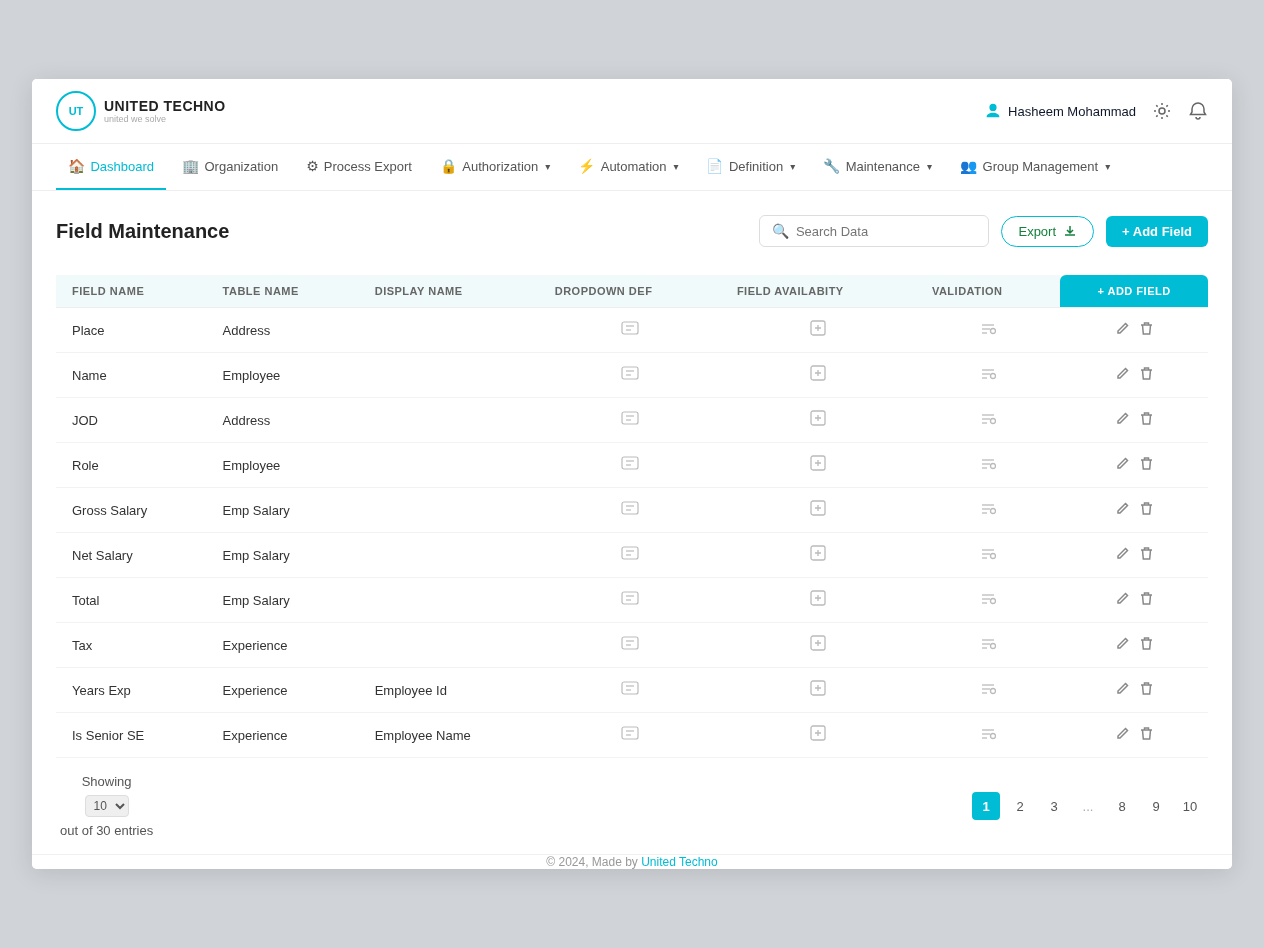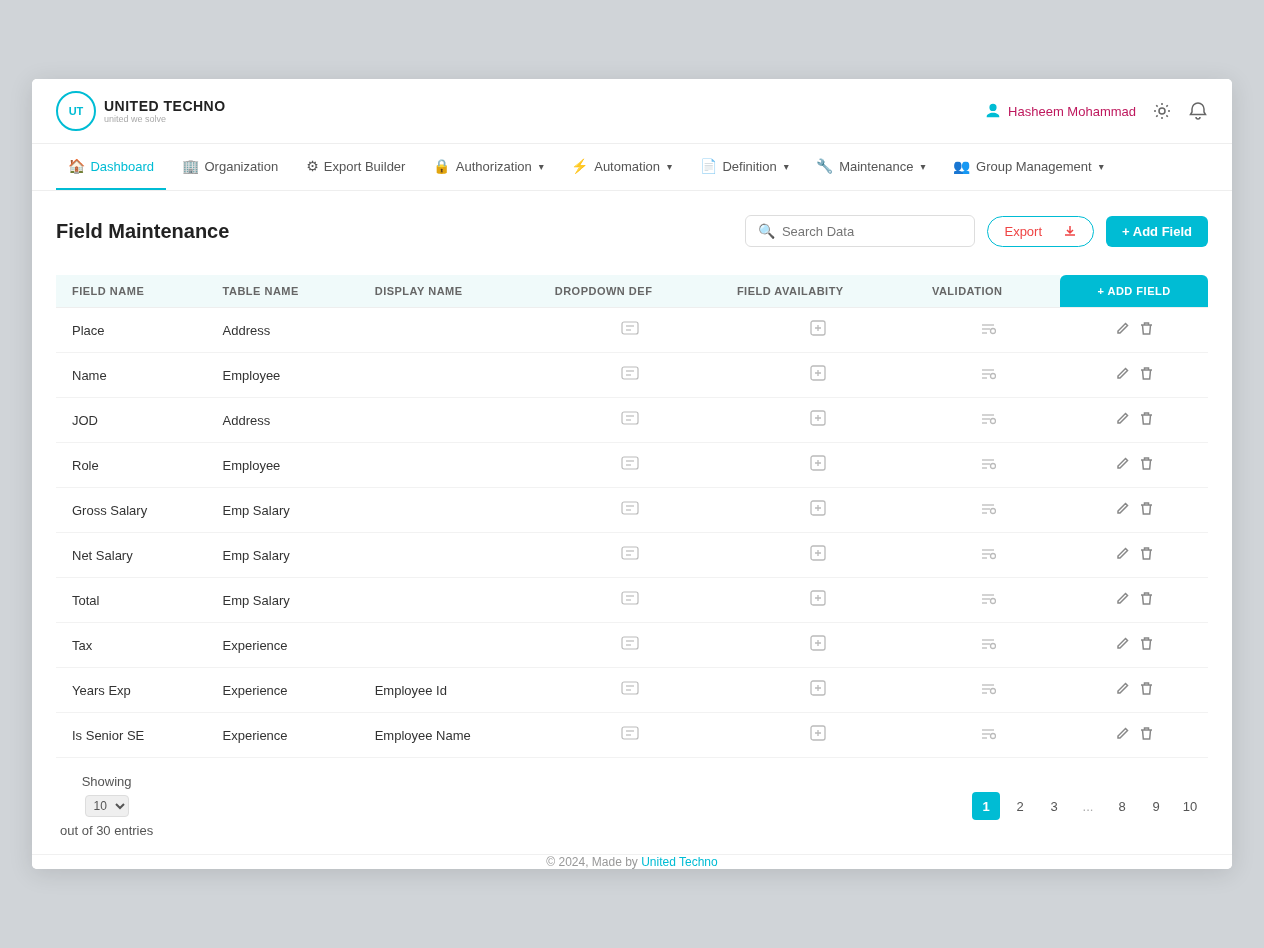--- a/index.html
+++ b/index.html
@@ -61,21 +61,21 @@
     .header-right {
       display: flex;
       align-items: center;
       gap: 16px;
     }
     .user-info {
       display: flex;
       align-items: center;
       gap: 6px;
       font-size: 13px;
-      color: #be185d;
+      color: #0f172a;
     }
     .user-avatar-icon {
       width: 18px;
       height: 18px;
       color: #00bcd4;
     }
     .header-icon {
       width: 20px;
       height: 20px;
       color: #666;
@@ -150,25 +150,25 @@
       color: #555;
       width: 100%;
     }
     .search-icon {
       color: #aaa;
       font-size: 14px;
     }
     .export-btn {
       display: flex;
       align-items: center;
-      gap: 21px;
+      gap: 7px;
       border: 1.5px solid #00bcd4;
       border-radius: 20px;
       padding: 7px 16px;
-      color: #ef4444;
+      color: #15803d;
       font-size: 13px;
       font-weight: 500;
       cursor: pointer;
       background: #fff;
     }
     .add-field-btn {
       display: flex;
       align-items: center;
       gap: 5px;
       background: #00bcd4;
@@ -334,21 +334,21 @@
     <div class="nav-item active">
       <span class="nav-icon">🏠</span>
       <span>Dashboard</span>
     </div>
     <div class="nav-item">
       <span class="nav-icon">🏢</span>
       <span>Organization</span>
     </div>
     <div class="nav-item">
       <span class="nav-icon">⚙</span>
-      <span>Export Builder</span>
+      <span>Process Export</span>
     </div>
     <div class="nav-item">
       <span class="nav-icon">🔒</span>
       <span>Authorization</span>
       <span class="chevron">▾</span>
     </div>
     <div class="nav-item">
       <span class="nav-icon">⚡</span>
       <span>Automation</span>
       <span class="chevron">▾</span>

